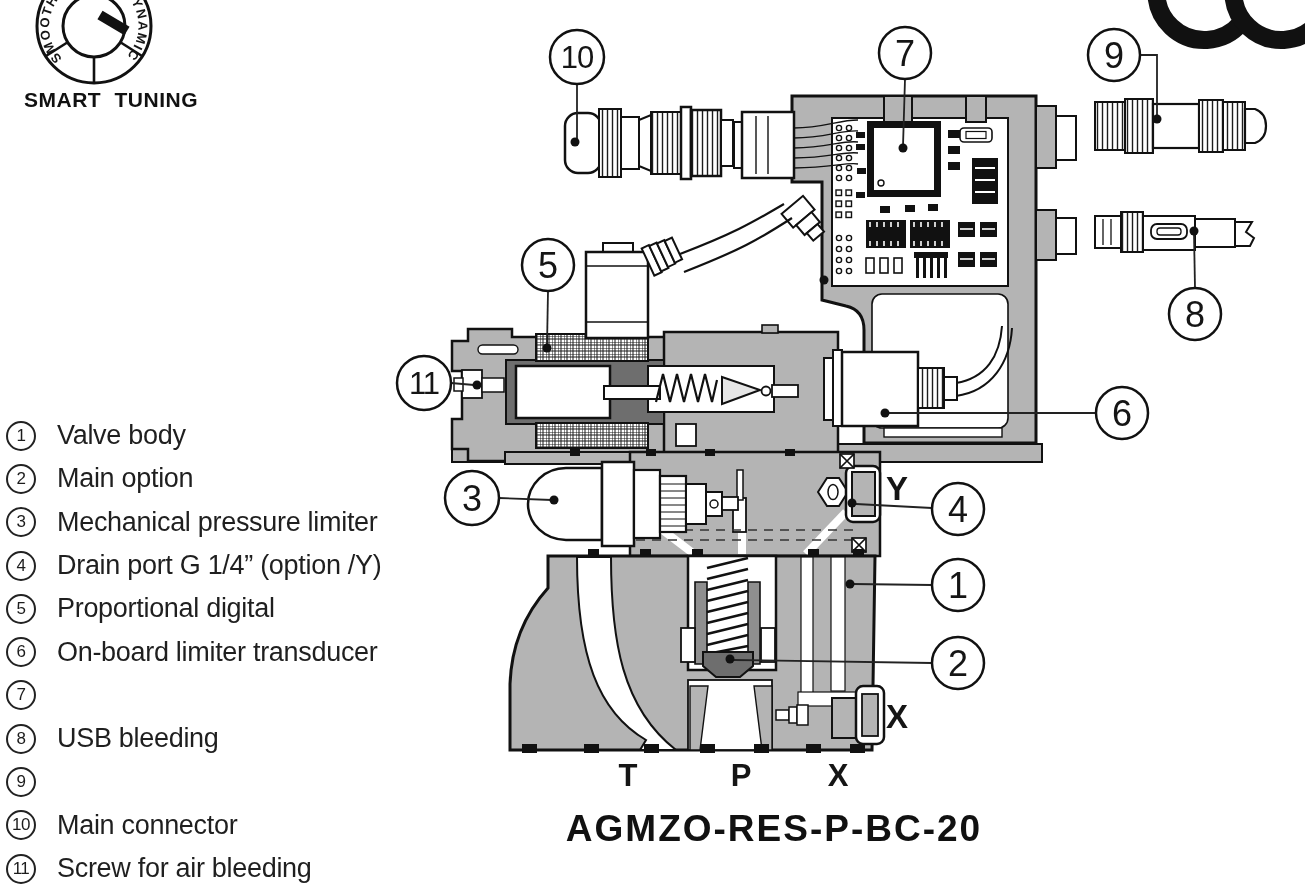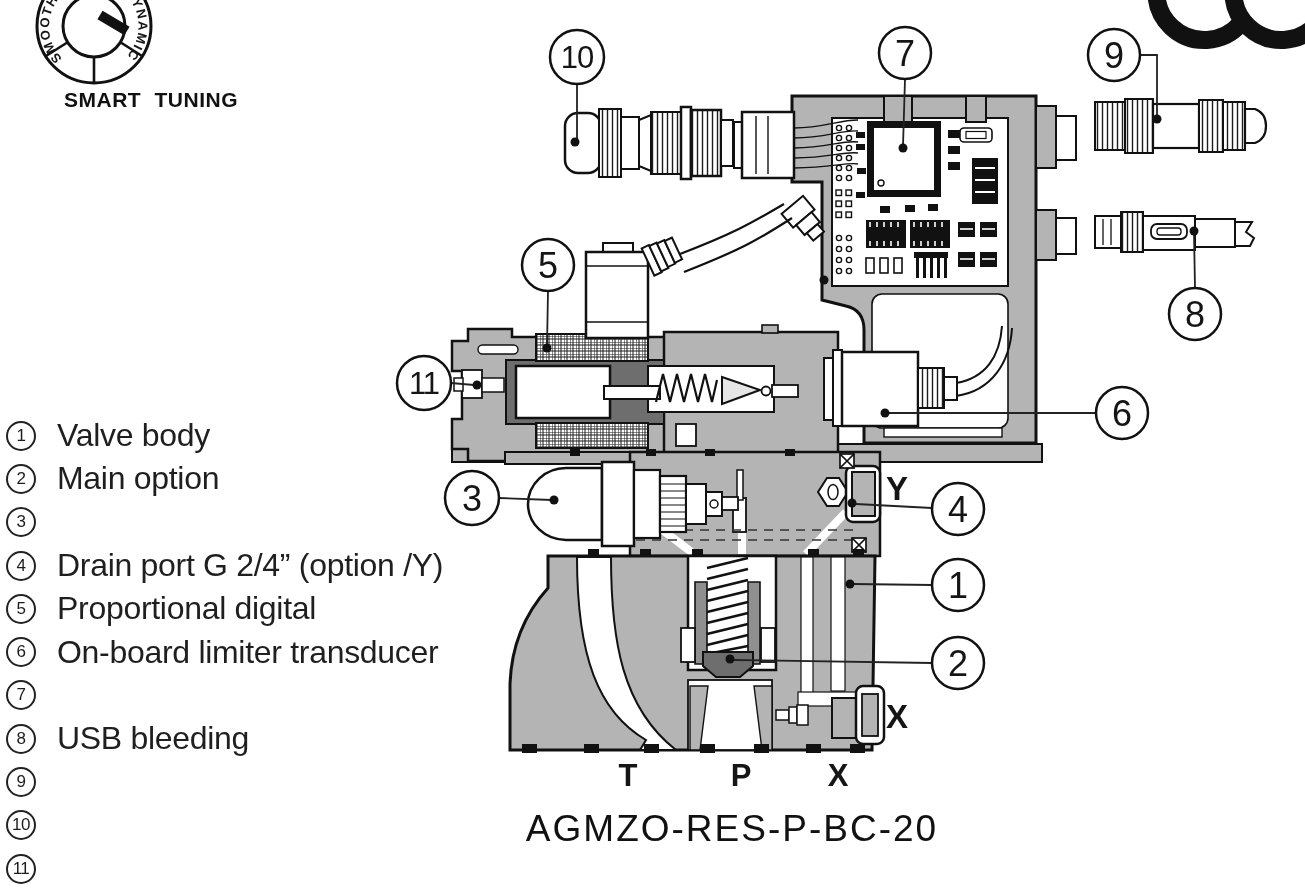--- a/index.html
+++ b/index.html
@@ -9,30 +9,30 @@
   }
   .diagram-svg{position:absolute;left:0;top:0;}
   
   .legend{position:absolute;left:6px;top:414px;display:flex;flex-direction:column;}
   .legend-row{display:flex;align-items:center;height:43.3px;gap:21px;}
   .legend-badge{
     flex:0 0 auto;width:30px;height:30px;border:2.2px solid #222;border-radius:50%;
     display:flex;align-items:center;justify-content:center;
     font-size:17px;font-weight:400;letter-spacing:-0.5px;color:#1c1c1c;box-sizing:border-box;
   }
-  .legend-label{font-size:32px;font-weight:400;letter-spacing:-0.3px;white-space:nowrap;color:#1f1f1f;}
+  .legend-label{font-size:27px;font-weight:400;letter-spacing:-0.3px;white-space:nowrap;color:#1f1f1f;}
   
   .smart-tuning-caption{
     position:absolute;left:24px;top:88px;width:220px;
-    font-size:21px;font-weight:700;letter-spacing:0.5px;word-spacing:7px;color:#111;margin-left:40px;
+    font-size:21px;font-weight:700;letter-spacing:0.5px;word-spacing:7px;color:#111;
   }
   
   .model-name{
-    position:absolute;left:462px;top:808px;width:540px;text-align:center;
-    font-size:37px;font-weight:400;letter-spacing:2px;color:#111;white-space:nowrap;
+    position:absolute;left:504px;top:808px;width:540px;text-align:center;
+    font-size:37px;font-weight:700;letter-spacing:2px;color:#111;white-space:nowrap;
   }
   
   text{font-family:"Liberation Sans","DejaVu Sans",sans-serif;fill:#151515;}
   .callout-num{font-size:36px;font-weight:400;text-anchor:middle;}
   .callout-num2{font-size:31px;font-weight:400;text-anchor:middle;letter-spacing:-1px;}
   .port-label{font-size:33px;font-weight:700;text-anchor:middle;}
   .port-label-sm{font-size:31px;font-weight:700;text-anchor:middle;}
   .dial-text{font-size:13px;font-weight:700;letter-spacing:1.5px;}
 </style>
 </head>
@@ -490,24 +490,25 @@
     <div class="legend-row">
       <span class="legend-badge">1</span>
       <span class="legend-label">Valve body</span>
     </div>
     <div class="legend-row">
       <span class="legend-badge">2</span>
       <span class="legend-label">Main option</span>
     </div>
     <div class="legend-row">
       <span class="legend-badge">3</span>
+      <span class="legend-label">Mechanical pressure limiter</span>
     </div>
     <div class="legend-row">
       <span class="legend-badge">4</span>
-      <span class="legend-label">Drain port G 2/4” (option /Y)</span>
+      <span class="legend-label">Drain port G 1/4” (option /Y)</span>
     </div>
     <div class="legend-row">
       <span class="legend-badge">5</span>
       <span class="legend-label">Proportional digital</span>
     </div>
     <div class="legend-row">
       <span class="legend-badge">6</span>
       <span class="legend-label">On-board limiter transducer</span>
     </div>
     <div class="legend-row">
@@ -515,21 +516,23 @@
     </div>
     <div class="legend-row">
       <span class="legend-badge">8</span>
       <span class="legend-label">USB bleeding</span>
     </div>
     <div class="legend-row">
       <span class="legend-badge">9</span>
     </div>
     <div class="legend-row">
       <span class="legend-badge">10</span>
+      <span class="legend-label">Main connector</span>
     </div>
     <div class="legend-row">
       <span class="legend-badge">11</span>
+      <span class="legend-label">Screw for air bleeding</span>
     </div>
   </div>
 
   <div class="model-name">AGMZO-RES-P-BC-20</div>
 
 </div>
 
 </body></html>

